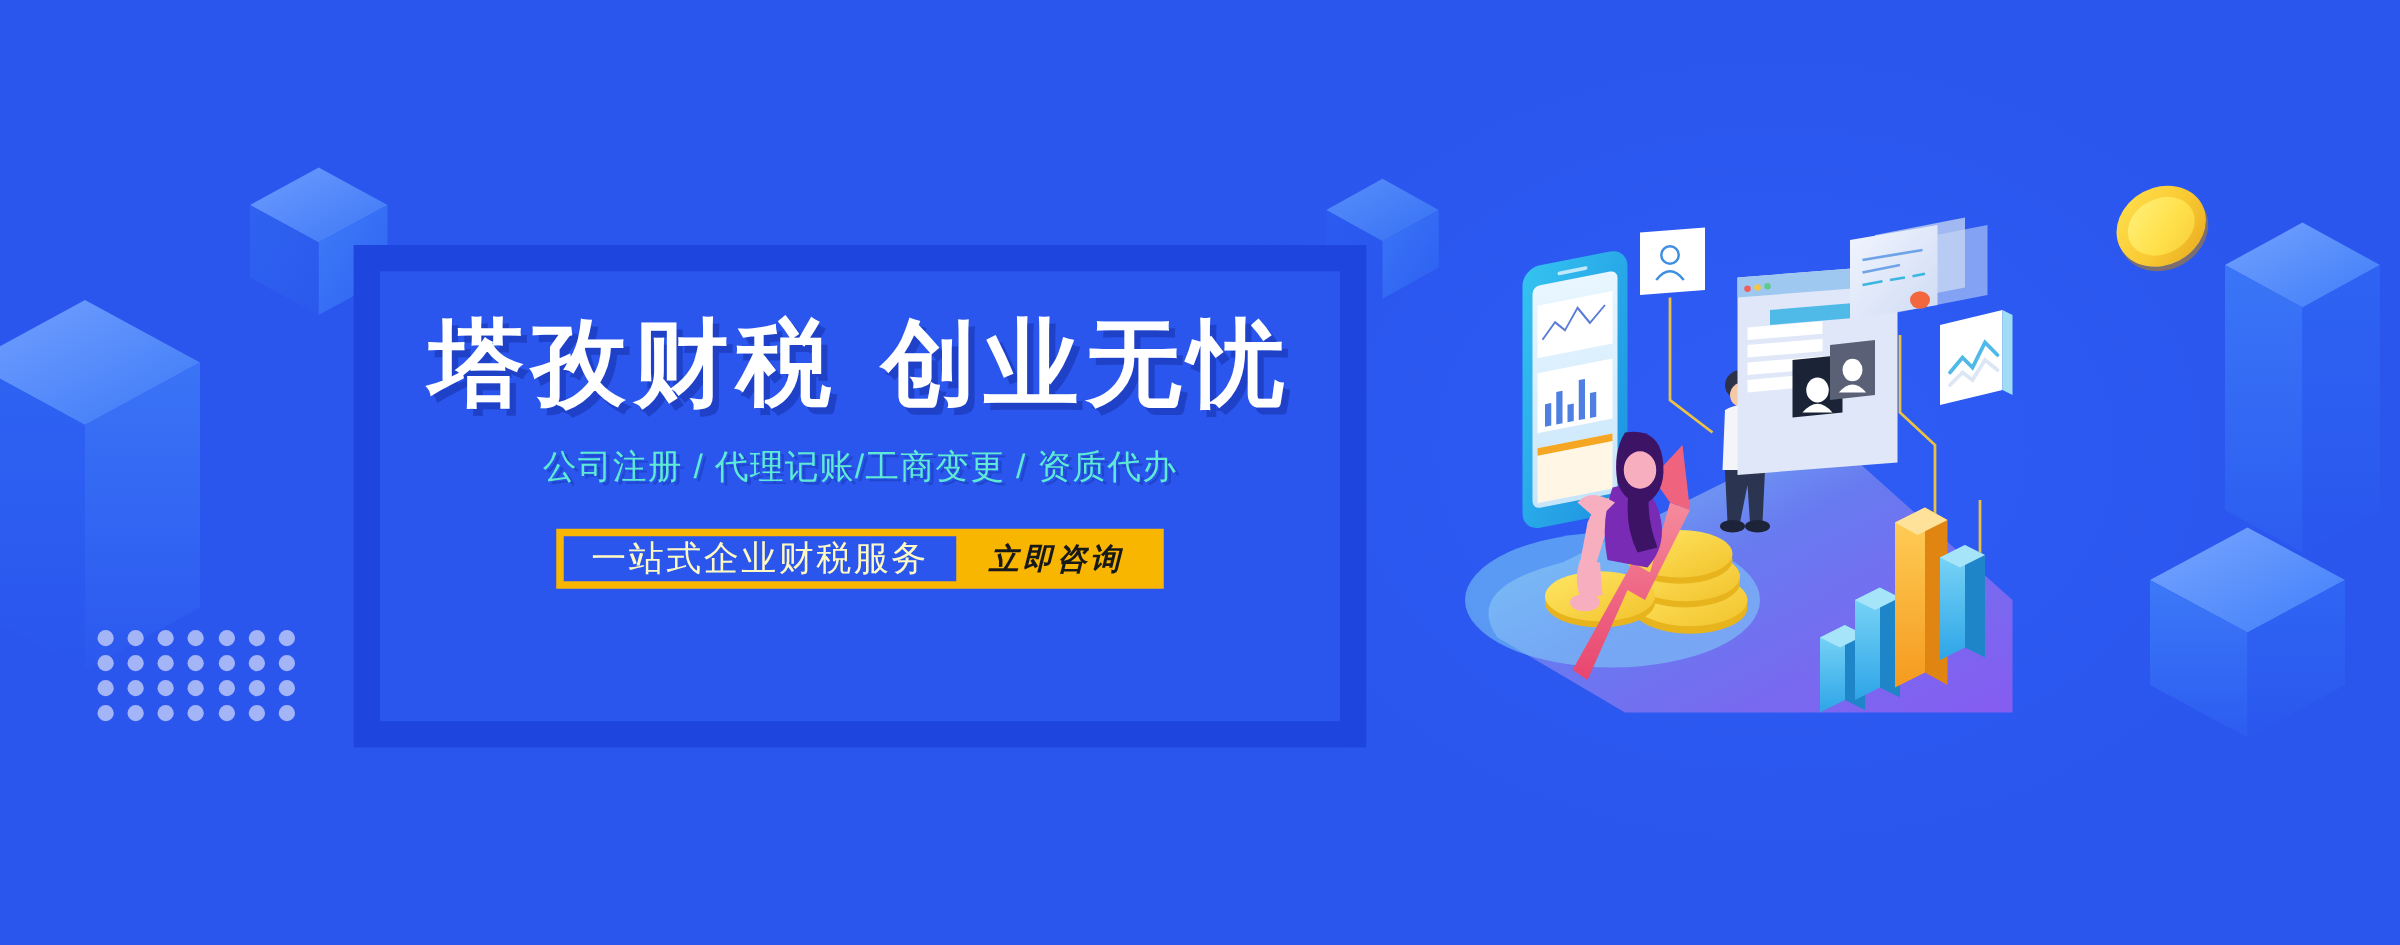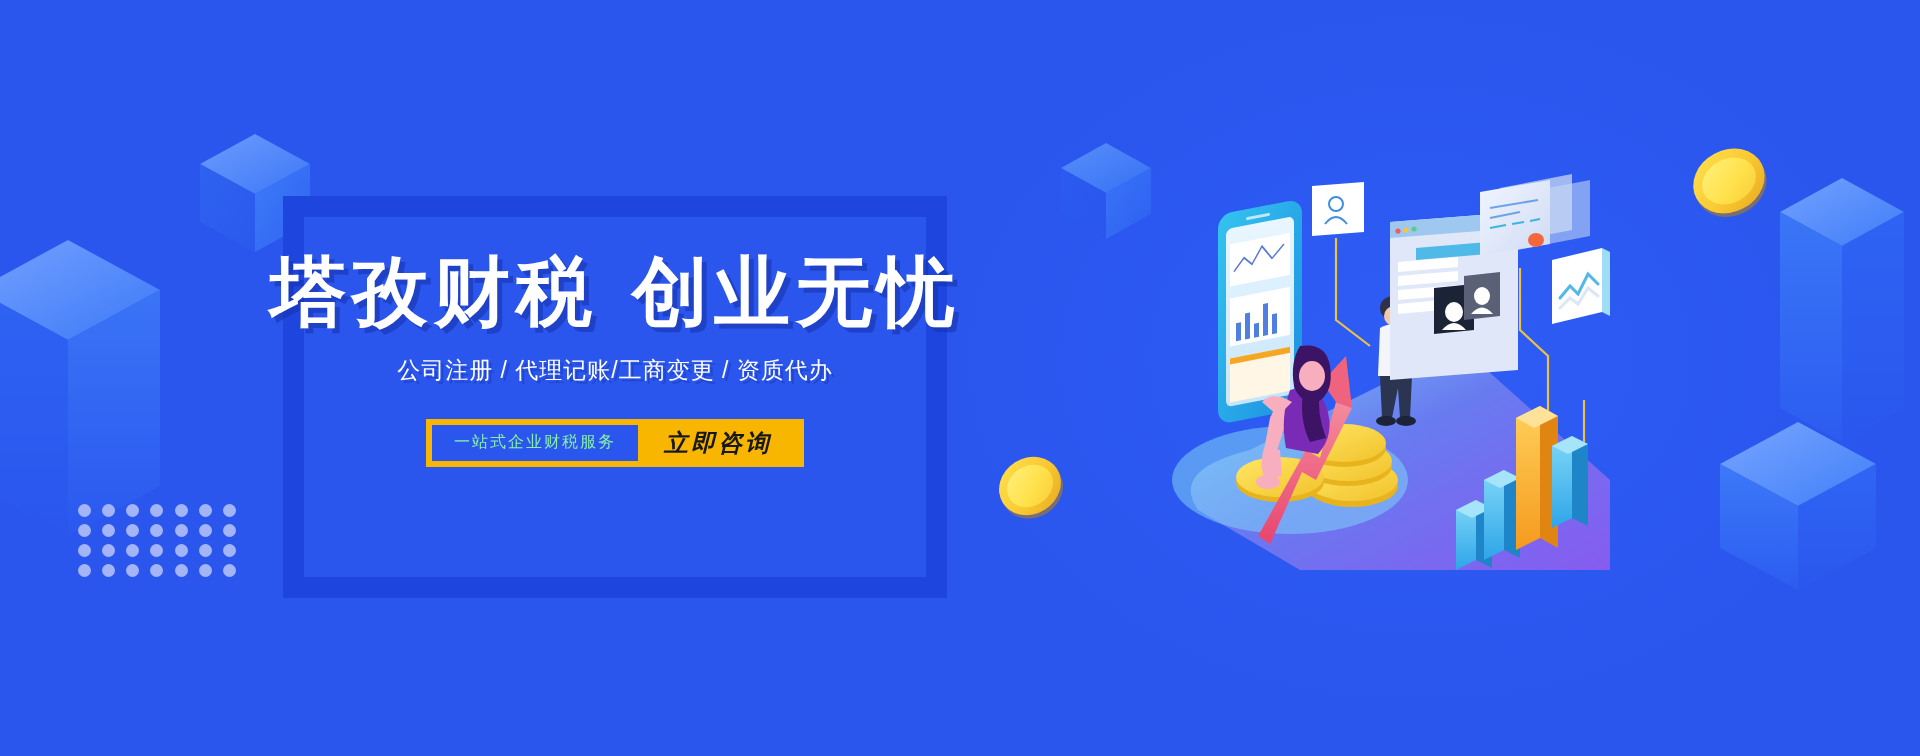--- a/index.html
+++ b/index.html
@@ -42,21 +42,21 @@
   #coin-right{left:1692px;top:150px;width:74px;height:62px;transform:rotate(-28deg);}
   #coin-mid{left:998px;top:458px;width:64px;height:56px;transform:rotate(-32deg);}
   .coin .rim{position:absolute;inset:0;border-radius:50%;
     background:linear-gradient(150deg,#FFE14F 0%,#F9C932 55%,#E7A91F 100%);
     box-shadow:0 4px 0 rgba(190,130,10,.55);}
   .coin .face{position:absolute;inset:14% 12%;border-radius:50%;
     background:linear-gradient(150deg,#FFF07A 0%,#FFE04A 60%,#F7CE3A 100%);}
 
   
   .frame{
-    position:absolute;left:283px;top:196px;width:664px;height:402px;
+    position:absolute;left:283px;top:196px;width:810px;height:402px;
     border:21px solid #1E46DF;
     box-sizing:border-box;
     background:#2A56EE;
   }
   .frame-inner{
     position:absolute;inset:0;
     display:flex;flex-direction:column;align-items:center;justify-content:flex-start;
     padding-top:34px;
   }
 
@@ -66,40 +66,40 @@
     font-weight:700;
     letter-spacing:6px;
     white-space:nowrap;
     text-shadow:5px 5px 0 rgba(20,50,170,.55);
     margin:0;
   }
   .headline .gap{display:inline-block;width:34px;}
 
   .subline{
     margin-top:24px;
-    color:#ffffff;
-    font-size:23px;line-height:1.2;
+    color:#5eead4;
+    font-size:27px;line-height:1.2;
     font-weight:500;
     letter-spacing:1px;
     white-space:nowrap;
     text-shadow:3px 3px 0 rgba(20,50,170,.45);
   }
 
   .cta{
     margin-top:34px;
     display:flex;align-items:stretch;
     background:#F9B600;
     padding:6px;
     height:48px;
     box-sizing:border-box;
   }
   .cta-tag{
     background:#2A56EE;
-    color:#86efac;
-    font-size:16px;
+    color:#fef9c3;
+    font-size:28px;
     letter-spacing:2px;
     display:flex;align-items:center;justify-content:center;
     padding:0 22px;
     white-space:nowrap;
   }
   .cta-btn{
     color:#17181A;
     font-size:24px;
     font-weight:700;
     letter-spacing:3px;

